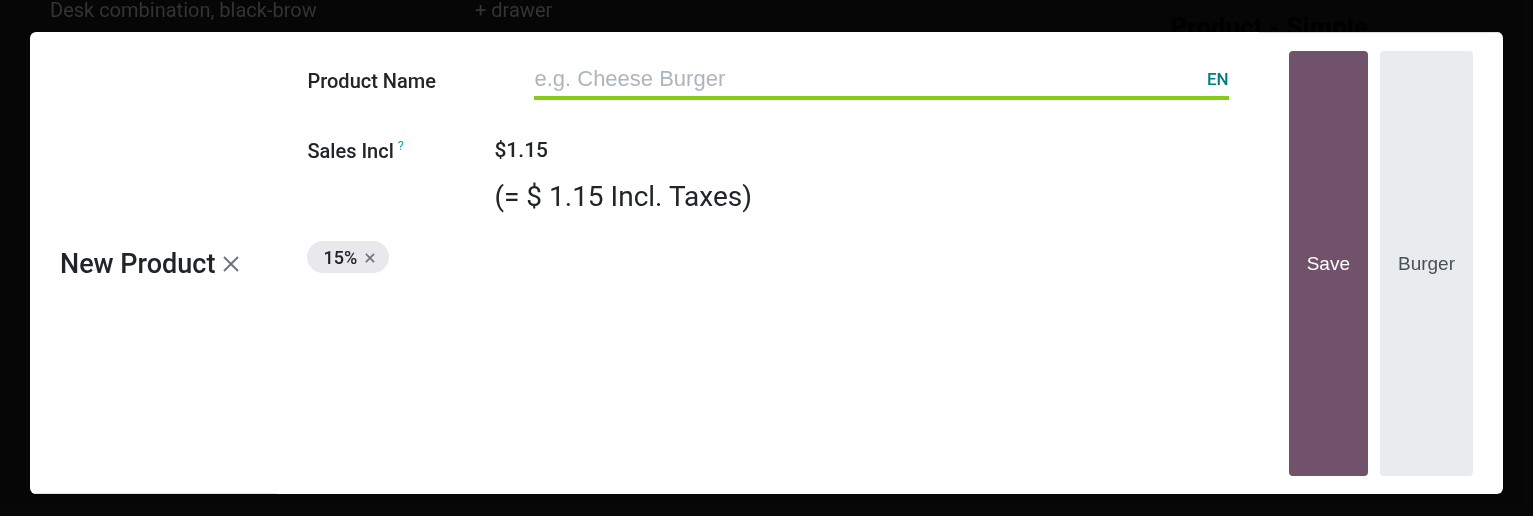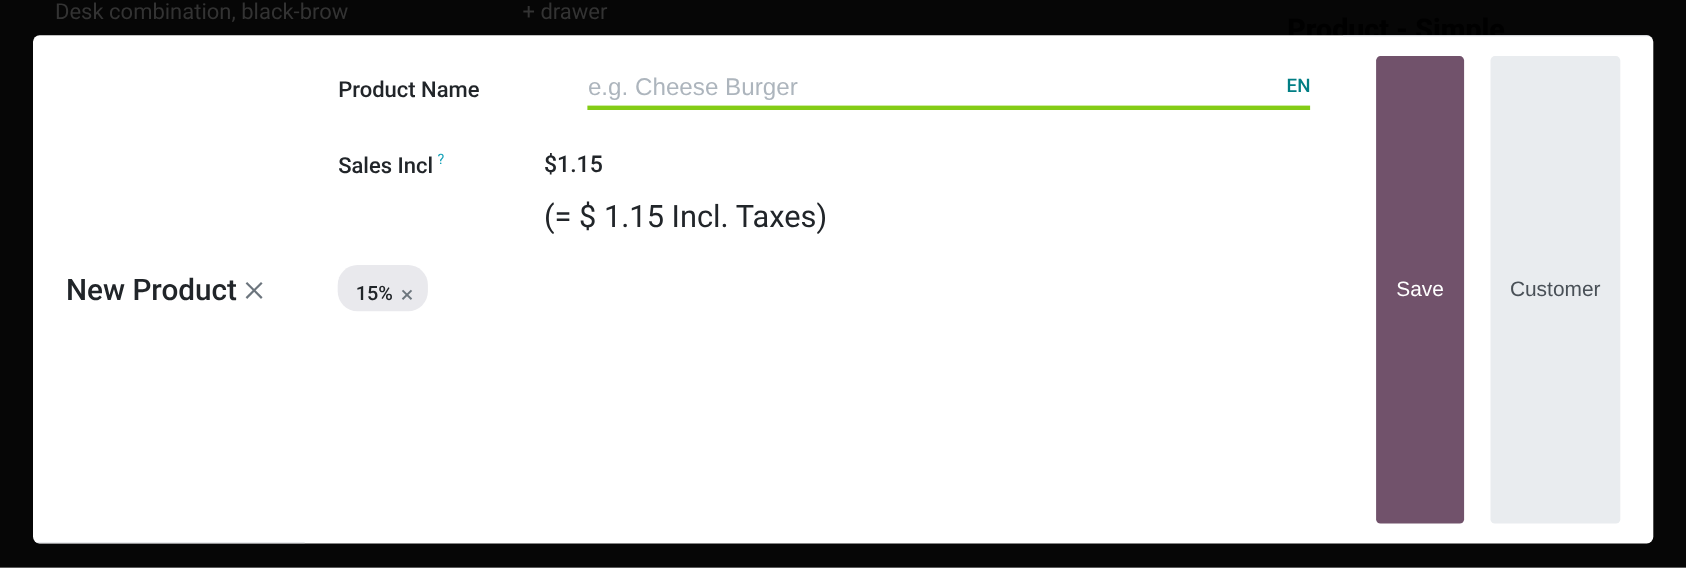--- a/index.html
+++ b/index.html
@@ -145,21 +145,21 @@
       font-size: 28px;
       color: #212529;
       margin-top: 18px;
       font-weight: 400;
     }
     .tag {
       display: inline-flex;
       align-items: center;
       background: #e9e9ed;
       border-radius: 18px;
-      padding: 16px 12px 5px 16px;
+      padding: 6px 12px 5px 16px;
       font-size: 18px;
       color: #212529;
       font-weight: 500;
     }
     .tag-remove {
       background: none;
       border: none;
       margin-left: 6px;
       cursor: pointer;
       color: #6c757d;
@@ -168,21 +168,21 @@
       padding: 0;
     }
     .tag-remove svg {
       width: 14px;
       height: 14px;
     }
     .modal-footer {
       border-top: 1px solid #dee2e6;
       padding: 18px 30px;
       display: flex;
-      gap: 24px;
+      gap: 12px;
     }
     .btn {
       border: none;
       border-radius: 4px;
       padding: 10px 18px;
       font-size: 19px;
       cursor: pointer;
       font-weight: 400;
     }
     .btn-primary {
@@ -245,15 +245,15 @@
             </svg>
           </button>
         </span>
       </div>
     </div>
 
   </div>
 
   <div class="modal-footer">
     <button class="btn btn-primary">Save</button>
-    <button class="btn btn-secondary">Customer</button>
+    <button class="btn btn-secondary">Burger</button>
   </div>
 </div>
 
 </body></html>

